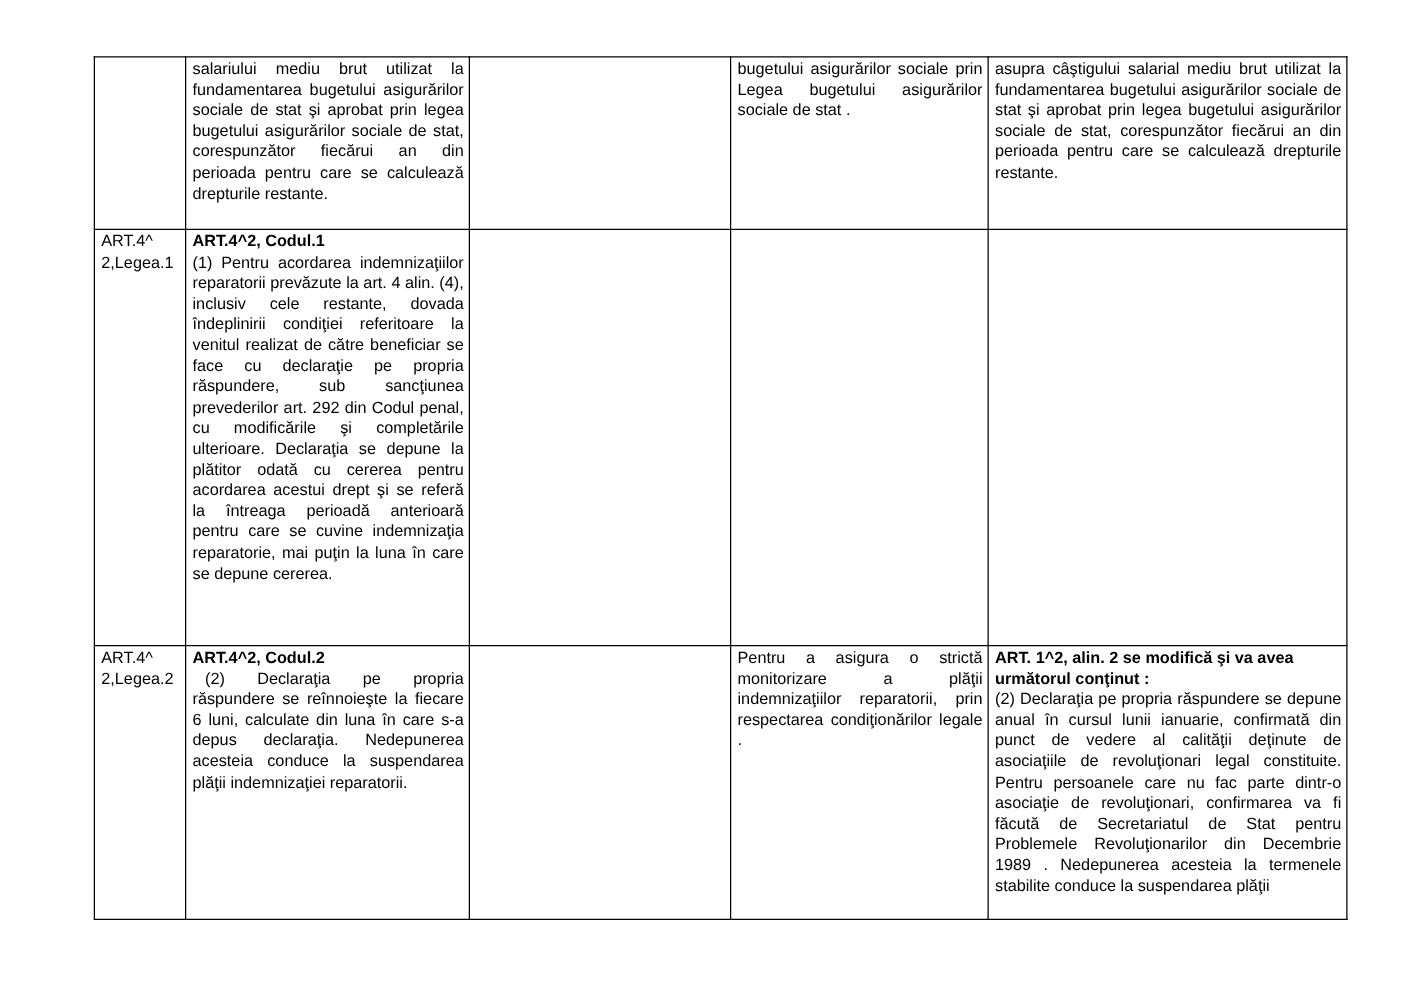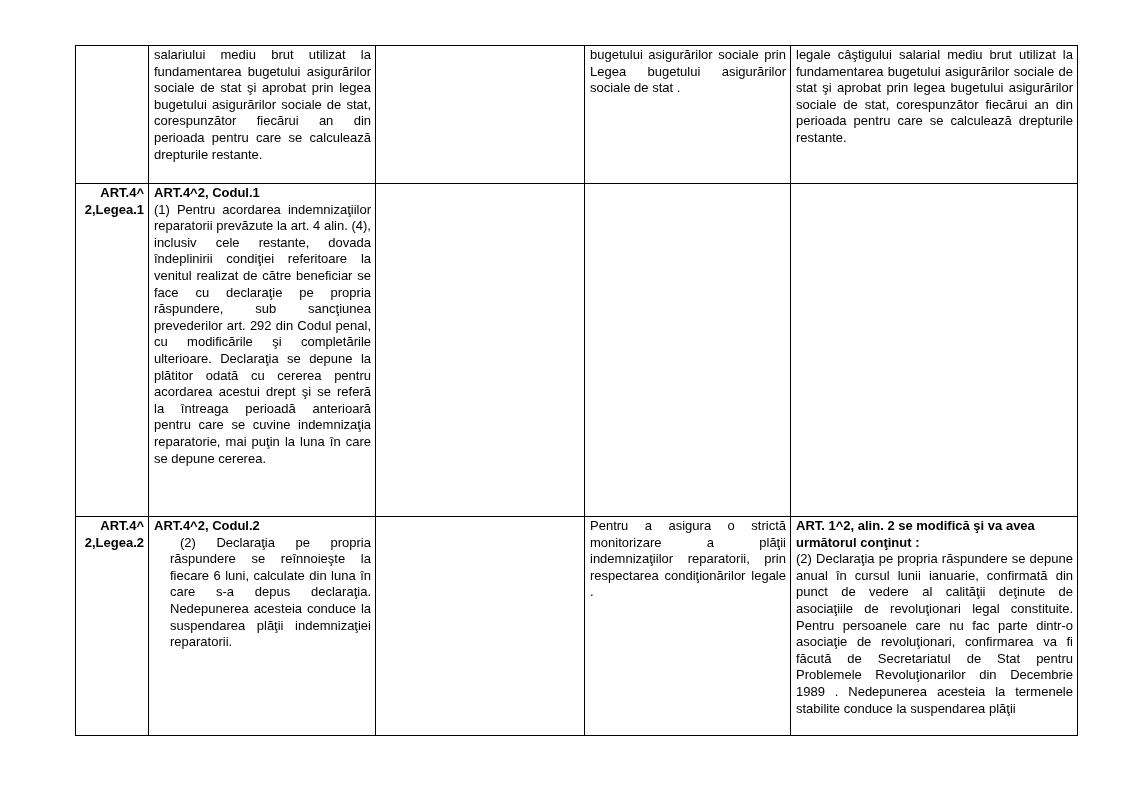--- a/index.html
+++ b/index.html
@@ -30,34 +30,33 @@
   table.cmp td {
     border: 1px solid #000000;
     vertical-align: top;
     padding: 1px 4px 0 5px;
     font-size: 13px;
     line-height: 16.6px;
     overflow: hidden;
   }
   td.refcol {
     padding-left: 8px;
-    font-weight: bold;
-    text-align: right;
+    font-weight: normal;
   }
   .inner { overflow: hidden; }
   .r1 .inner { max-height: 134px; }
   .r2 .inner { max-height: 329px; }
   .r3 .inner { max-height: 215px; }
   .justify {
     text-align: justify;
     text-justify: inter-word;
   }
   .bold { font-weight: normal; }
   .ital { }
-  .indent-first { text-indent: 10px; margin-left: 16px; }
+  .indent-first { text-indent: 10px; }
   .heading {
     font-weight: bold;
     text-align: left;
   }
 </style>
 </head>
 <body>
 
 <div class="page">
   <table class="cmp">
@@ -73,21 +72,21 @@
       <tr class="r1" style="height:138px;">
         <td class="refcol"></td>
         <td>
           <div class="inner justify">salariului mediu brut utilizat la fundamentarea bugetului asigurărilor sociale de stat şi aprobat prin legea bugetului asigurărilor sociale de stat, corespunzător fiecărui an din perioada pentru care se calculează drepturile restante.</div>
         </td>
         <td></td>
         <td>
           <div class="inner justify bold">bugetului asigurărilor sociale prin Legea bugetului asigurărilor sociale de stat .</div>
         </td>
         <td>
-          <div class="inner justify"><span>legale </span><span class="ital">câştigului salarial mediu brut</span><span> utilizat la fundamentarea bugetului asigurărilor sociale de stat şi aprobat prin legea bugetului asigurărilor sociale de stat, corespunzător fiecărui an din perioada pentru care se calculează drepturile restante.</span></div>
+          <div class="inner justify"><span>asupra </span><span class="ital">câştigului salarial mediu brut</span><span> utilizat la fundamentarea bugetului asigurărilor sociale de stat şi aprobat prin legea bugetului asigurărilor sociale de stat, corespunzător fiecărui an din perioada pentru care se calculează drepturile restante.</span></div>
         </td>
       </tr>
 
       <tr class="r2" style="height:333px;">
         <td class="refcol">
           <div>ART.4^</div>
           <div>2,Legea.1</div>
         </td>
         <td>
           <div class="inner">

